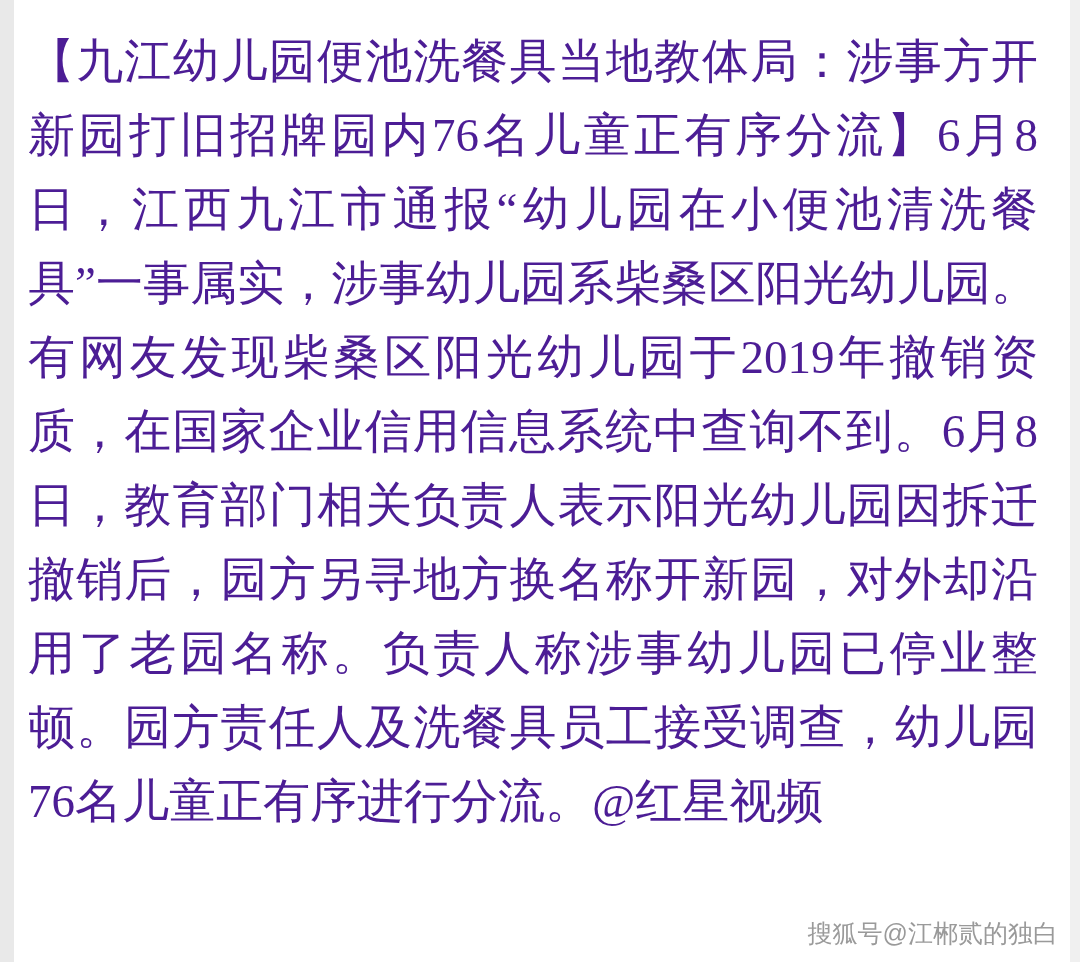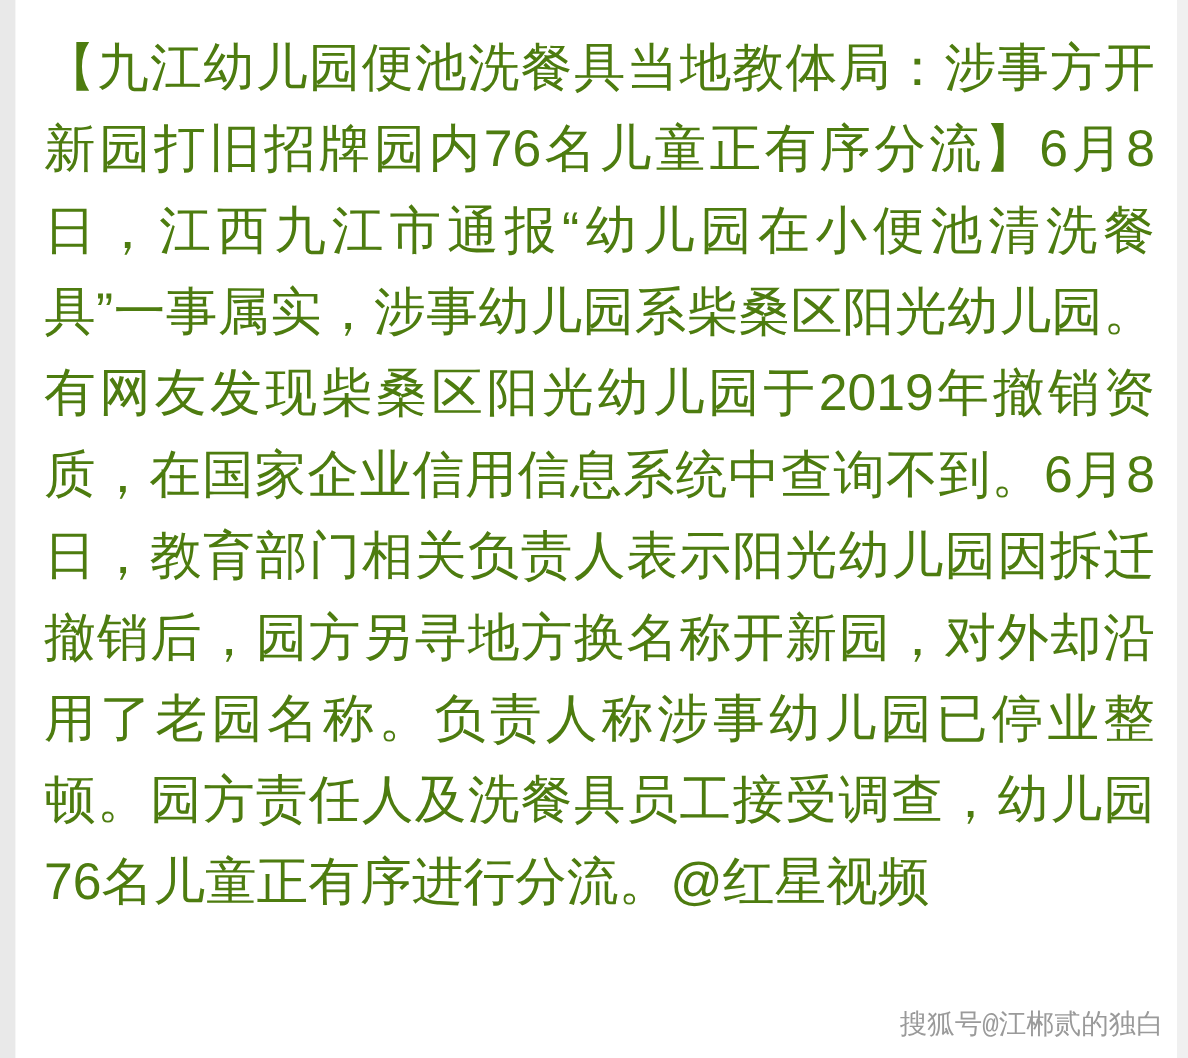--- a/index.html
+++ b/index.html
@@ -31,42 +31,42 @@
   .edge-right {
     position: absolute;
     right: 0;
     top: 0;
     width: 10px;
     height: 962px;
     background: #f0f0f0;
   }
   .article-body {
     position: absolute;
-    left: 40px;
+    left: 28px;
     top: 24px;
     width: 1010px;
     font-size: 47px;
     line-height: 74px;
-    color: #4d7c0f;
+    color: #4c1d95;
     letter-spacing: 0px;
     text-align: justify;
     text-justify: inter-ideograph;
-    font-family: Liberation Sans, sans-serif;
+    font-family: Liberation Serif, serif;
     font-weight: 400;
     word-break: break-all;
   }
   .footer-credit {
     position: absolute;
     right: 22px;
     bottom: 14px;
     font-size: 25px;
     line-height: 30px;
     color: #9a9a9a;
     white-space: nowrap;
-    font-family: Liberation Mono, monospace;
+    font-family: Liberation Sans, sans-serif;
   }
 </style>
 </head>
 <body>
 
 <div class="page">
 
   <div class="edge-left"></div>
   <div class="edge-right"></div>
 

